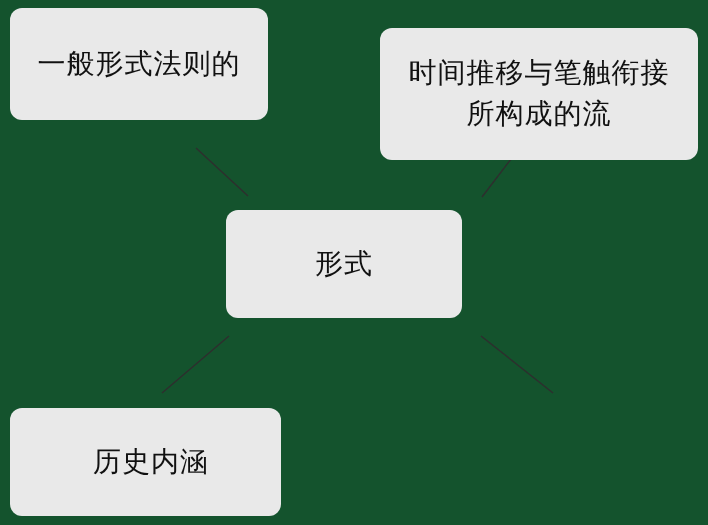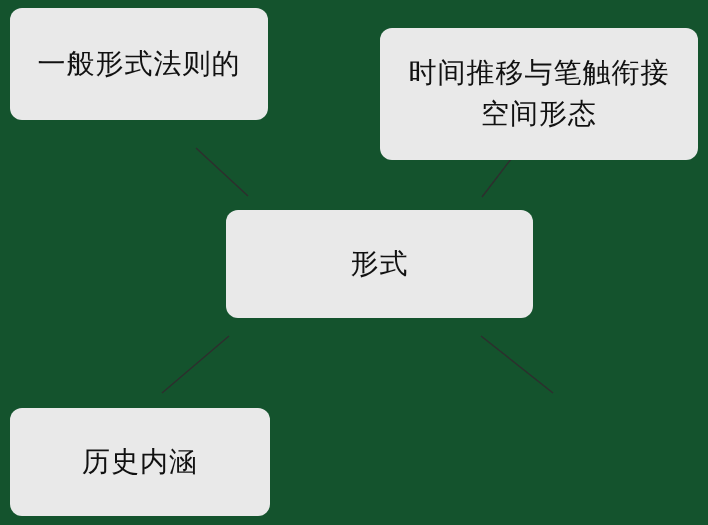--- a/index.html
+++ b/index.html
@@ -39,43 +39,43 @@
     width: 708px;
     height: 525px;
     pointer-events: none;
   }
   .connectors line {
     stroke: #2e2e2e;
     stroke-width: 1.4;
   }
   #node-top-left     { left: 10px;  top: 8px;   width: 258px; height: 112px; }
   #node-top-right    { left: 380px; top: 8px;   width: 318px; height: 132px; margin-top: 20px; }
-  #node-center       { left: 226px; top: 210px; width: 307px; height: 108px; }
-  #node-bottom-left  { left: 10px;  top: 408px; width: 260px; height: 108px; }
+  #node-center       { left: 226px; top: 210px; width: 236px; height: 108px; }
+  #node-bottom-left  { left: 10px;  top: 408px; width: 260px; height: 108px; padding-left: 11px; }
   #node-bottom-right { left: 438px; top: 408px; width: 260px; height: 108px; }
 </style>
 </head>
 <body>
 
 <div class="canvas">
 
   <svg class="connectors" viewBox="0 0 708 525" xmlns="http://www.w3.org/2000/svg">
     <line x1="196" y1="148" x2="248" y2="196"></line>
     <line x1="521" y1="146" x2="482" y2="197"></line>
     <line x1="229" y1="336" x2="162" y2="393"></line>
     <line x1="481" y1="336" x2="553" y2="393"></line>
   </svg>
 
   <div class="node" id="node-top-left">
     <span class="txt">一般形式法则的</span>
   </div>
 
   <div class="node" id="node-top-right">
     <span class="txt">时间推移与笔触衔接</span>
-    <span class="txt">空间形态</span>
+    <span class="txt">所构成的流</span>
   </div>
 
   <div class="node" id="node-center">
     <span class="txt">形式</span>
   </div>
 
   <div class="node" id="node-bottom-left">
     <span class="txt">历史内涵</span>
   </div>
 

